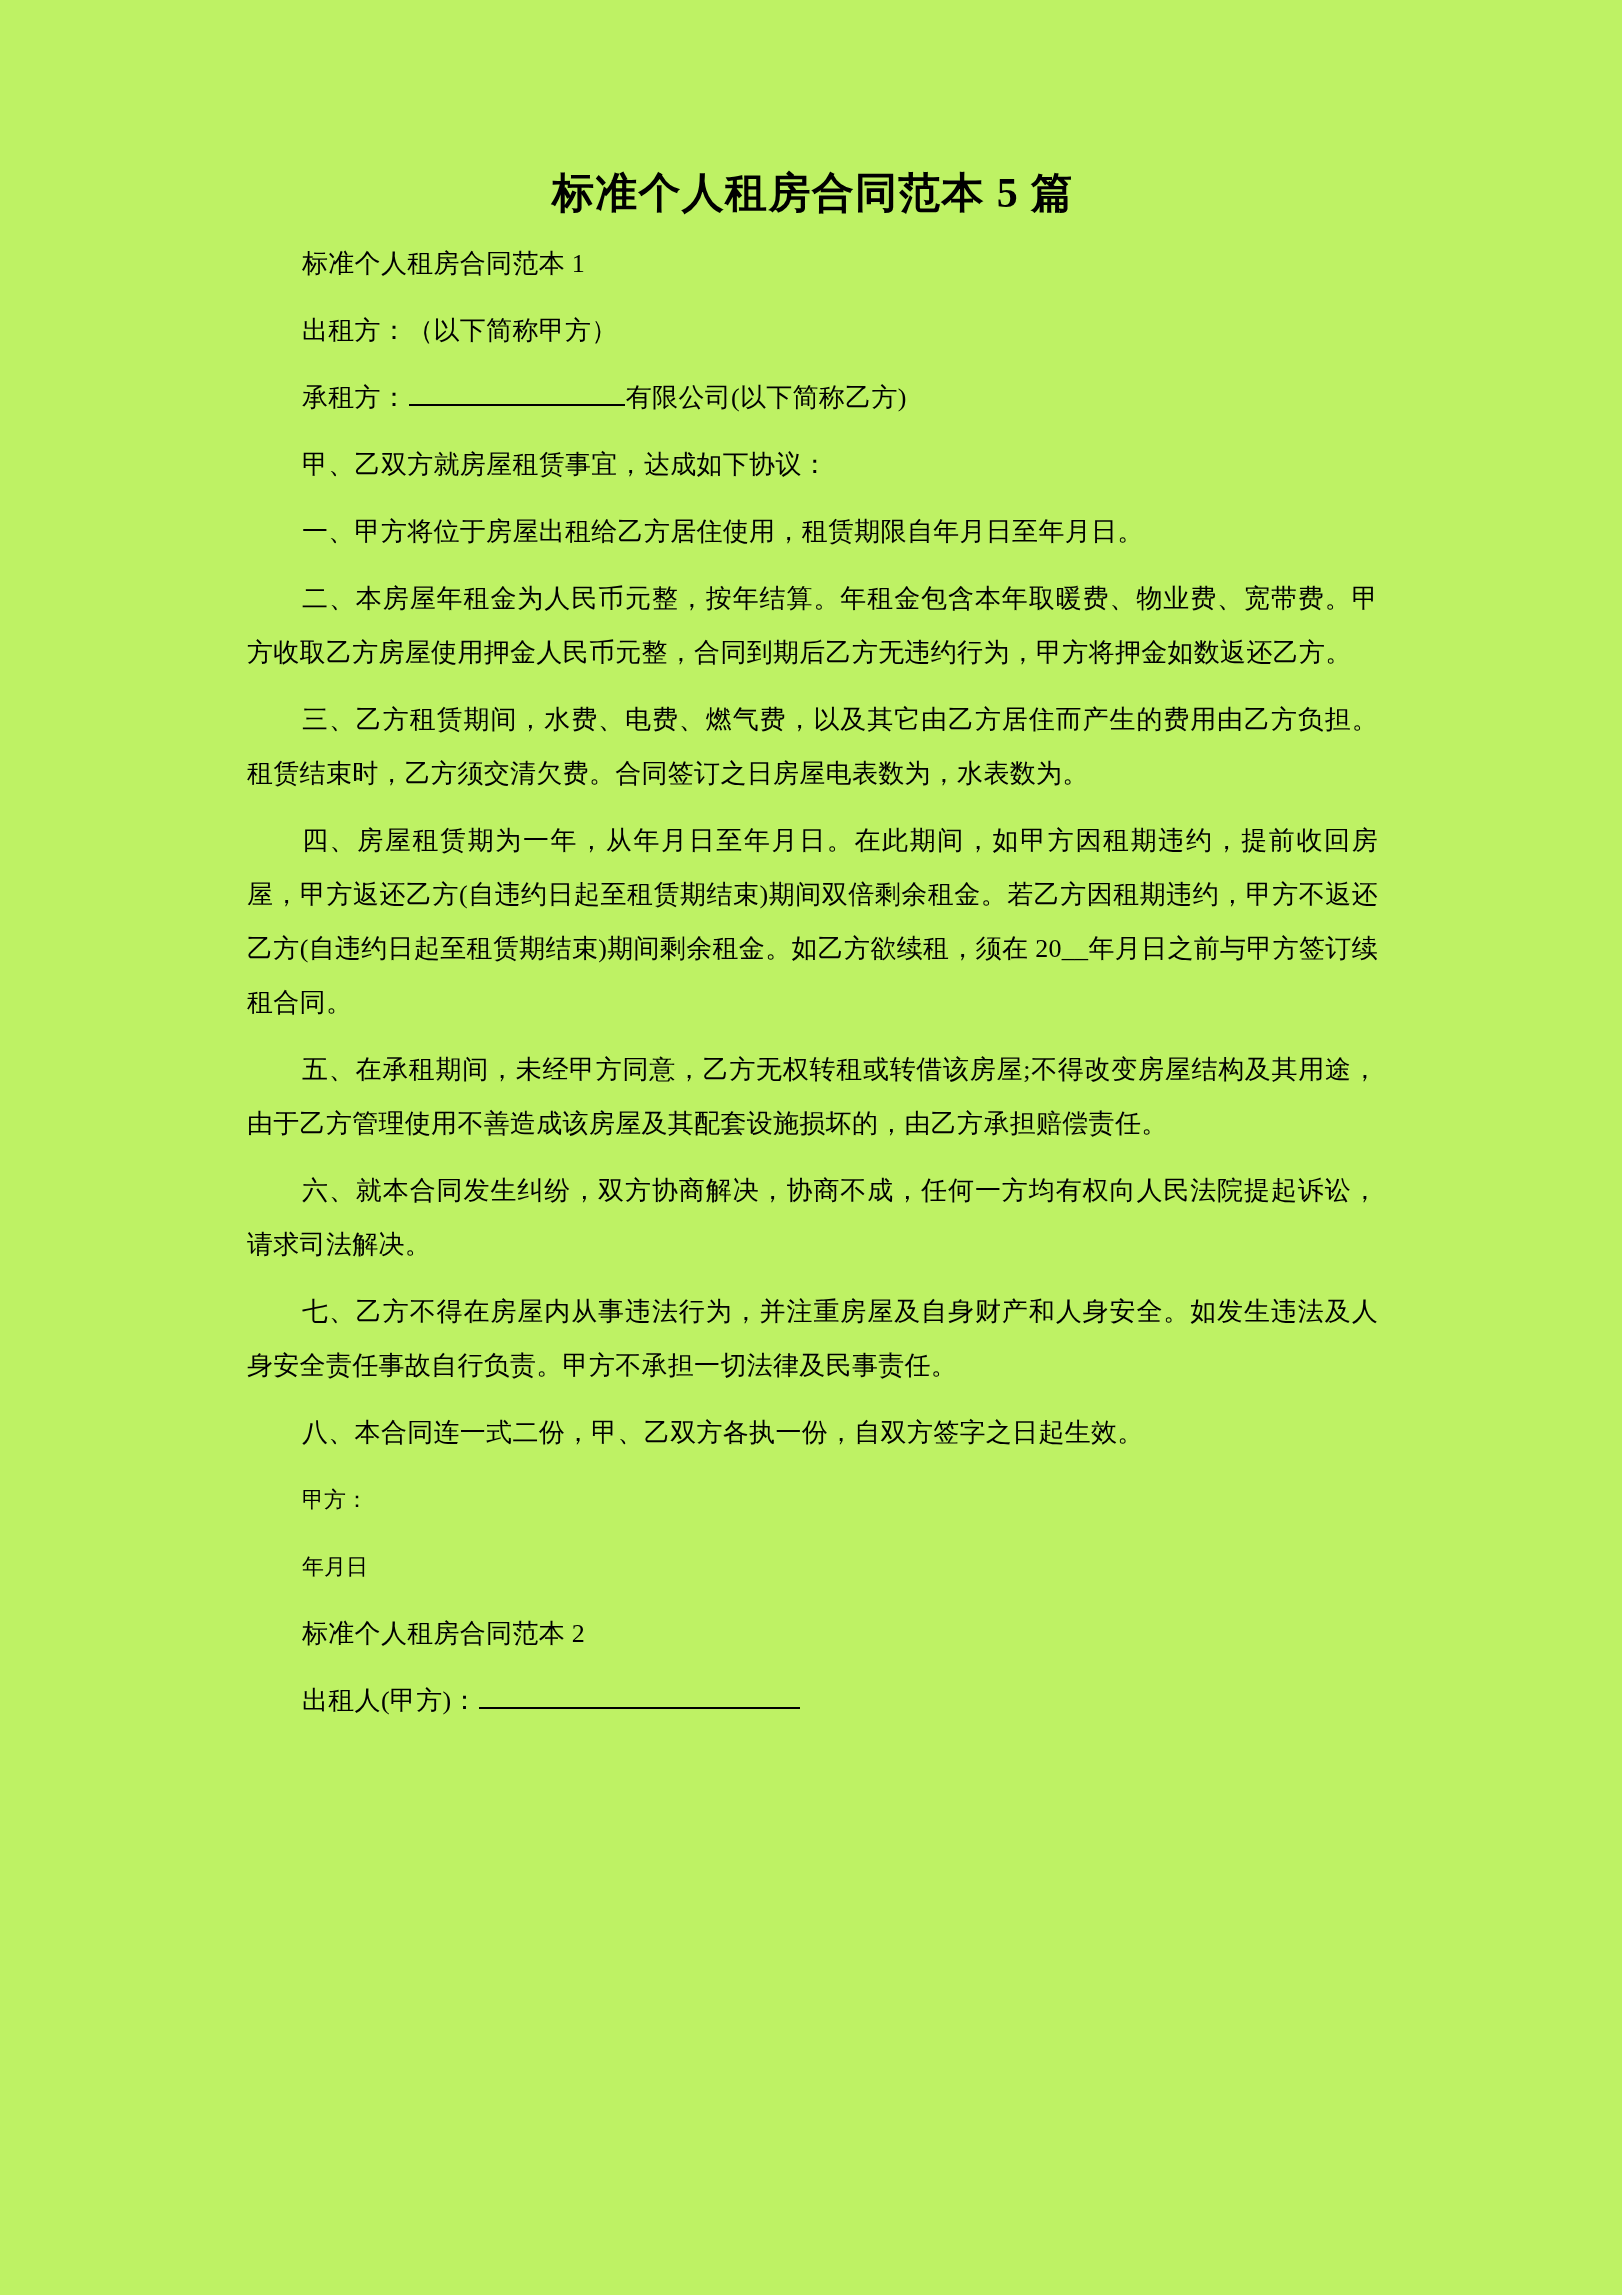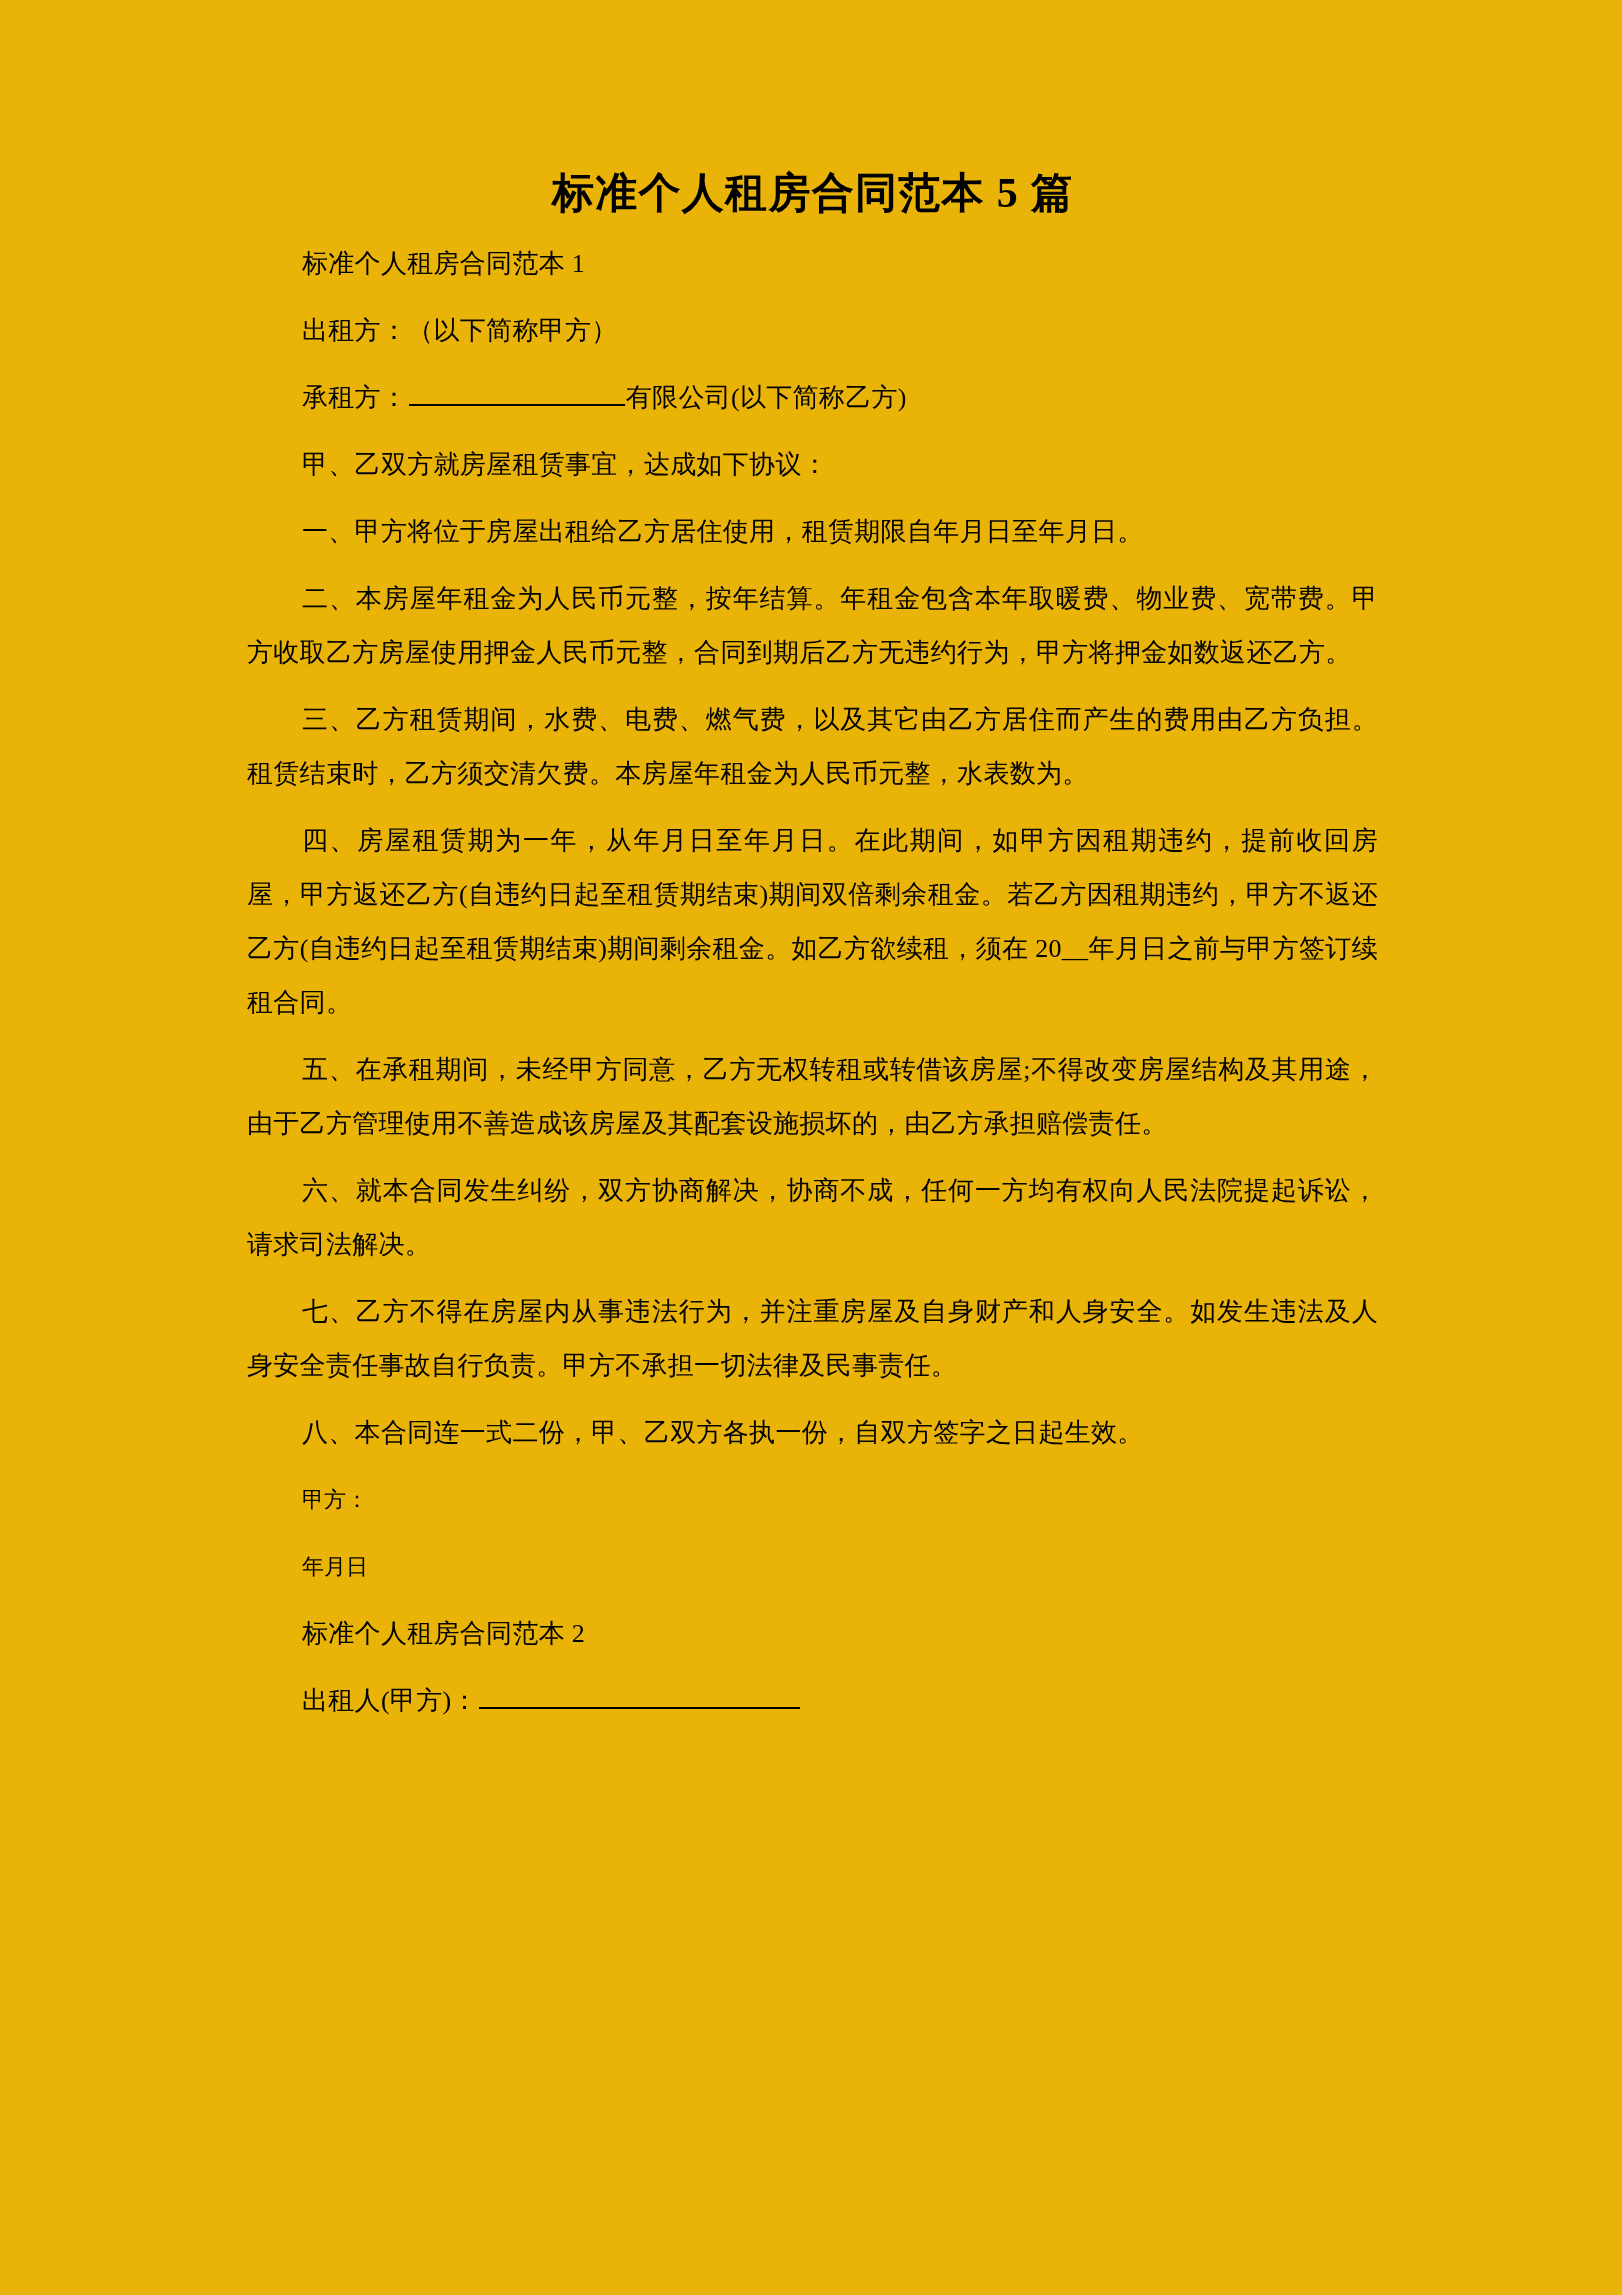--- a/index.html
+++ b/index.html
@@ -12,21 +12,21 @@
     height: 2295px;
     font-family: "Liberation Serif", "DejaVu Serif", serif;
     color: #000000;
     overflow: hidden;
   }
 
   .page {
     position: relative;
     width: 1623px;
     height: 2295px;
-    background: #eab308;
+    background: #bef264;
     box-sizing: border-box;
   }
 
   .content {
     position: absolute;
     left: 247px;
     top: 167px;
     width: 1132px;   
   }
 
@@ -87,21 +87,21 @@
     <p class="para short indent">出租方：（以下简称甲方）</p>
 
     <p class="para short indent"><span>承租方：</span><span class="blank w-long"></span><span>有限公司(以下简称乙方)</span></p>
 
     <p class="para short indent">甲、乙双方就房屋租赁事宜，达成如下协议：</p>
 
     <p class="para indent">一、甲方将位于房屋出租给乙方居住使用，租赁期限自年月日至年月日。</p>
 
     <p class="para indent">二、本房屋年租金为人民币元整，按年结算。年租金包含本年取暖费、物业费、宽带费。甲方收取乙方房屋使用押金人民币元整，合同到期后乙方无违约行为，甲方将押金如数返还乙方。</p>
 
-    <p class="para indent">三、乙方租赁期间，水费、电费、燃气费，以及其它由乙方居住而产生的费用由乙方负担。租赁结束时，乙方须交清欠费。本房屋年租金为人民币元整，水表数为。</p>
+    <p class="para indent">三、乙方租赁期间，水费、电费、燃气费，以及其它由乙方居住而产生的费用由乙方负担。租赁结束时，乙方须交清欠费。合同签订之日房屋电表数为，水表数为。</p>
 
     <p class="para indent">四、房屋租赁期为一年，从年月日至年月日。在此期间，如甲方因租期违约，提前收回房屋，甲方返还乙方(自违约日起至租赁期结束)期间双倍剩余租金。若乙方因租期违约，甲方不返还乙方(自违约日起至租赁期结束)期间剩余租金。如乙方欲续租，须在 20__年月日之前与甲方签订续租合同。</p>
 
     <p class="para indent">五、在承租期间，未经甲方同意，乙方无权转租或转借该房屋;不得改变房屋结构及其用途，由于乙方管理使用不善造成该房屋及其配套设施损坏的，由乙方承担赔偿责任。</p>
 
     <p class="para indent">六、就本合同发生纠纷，双方协商解决，协商不成，任何一方均有权向人民法院提起诉讼，请求司法解决。</p>
 
     <p class="para indent">七、乙方不得在房屋内从事违法行为，并注重房屋及自身财产和人身安全。如发生违法及人身安全责任事故自行负责。甲方不承担一切法律及民事责任。</p>
 
     <p class="para short indent">八、本合同连一式二份，甲、乙双方各执一份，自双方签字之日起生效。</p>

